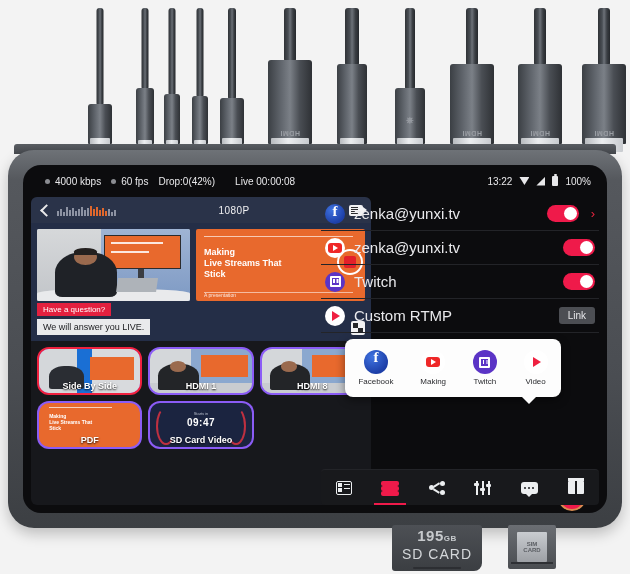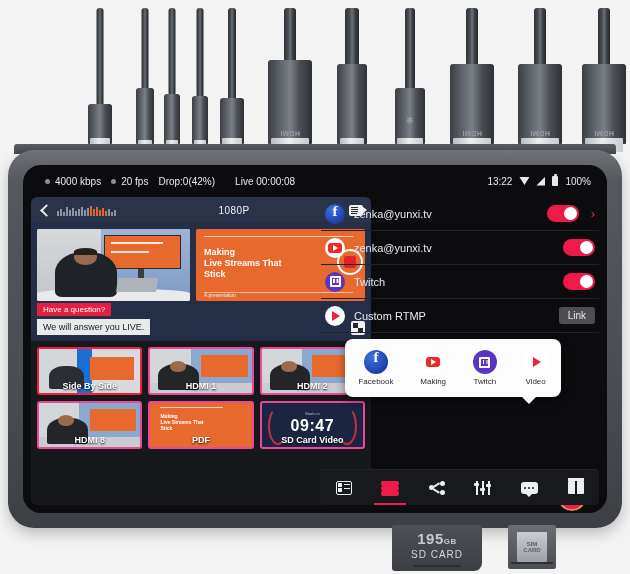--- a/index.html
+++ b/index.html
@@ -128,22 +128,22 @@
   }
   .expand-btn::before, .expand-btn::after {
     content:''; position:absolute; width:5px; height:5px; background:#26272b;
   }
   .expand-btn::before { left:2px; top:2px; }
   .expand-btn::after { right:2px; bottom:2px; }
 
   
   #thumbs { padding:6px; display:grid; grid-template-columns:repeat(3,1fr); gap:6px; }
   .thumb {
-    position:relative; height:48px; border-radius:3px; overflow:hidden; cursor:pointer;
-    background:#ec4899; border:2px solid transparent;
+    position:relative; height:48px; border-radius:12px; overflow:hidden; cursor:pointer;
+    background:#8b5cf6; border:2px solid transparent;
   }
   .thumb.sel { border-color:#f0213f; }
   .thumb .cap {
     position:absolute; left:0; right:0; bottom:2px; text-align:center;
     color:#fff; font-size:9px; font-weight:bold; text-shadow:0 1px 2px rgba(0,0,0,.9);
   }
   .th-sbs { background:linear-gradient(90deg,#d4d7da 0 38%,#1a6fd4 38% 52%,#d8dadd 52% 100%); }
   .th-sbs .box { position:absolute; right:6px; top:8px; width:44%; height:52%; background:#e8692d; }
   .th-sbs .psn { position:absolute; left:10%; bottom:8%; width:34%; height:54%; background:#2a2d33; border-radius:44% 44% 8% 8%; }
   .th-hdmi { background:linear-gradient(90deg,#d4d7da 0 40%,#8ba8cf 40% 100%); }
@@ -154,41 +154,41 @@
   .th-pdf { background:#e8692d; }
   .th-pdf .ln { position:absolute; left:10%; top:10%; width:62%; height:1px; background:rgba(255,255,255,.7); }
   .th-pdf .tx { position:absolute; left:10%; top:22%; color:#fff; font-size:5px; line-height:6px; font-weight:bold; }
   .th-sd { background:#1b2440; }
   .th-sd .ringl, .th-sd .ringr {
     position:absolute; top:4px; width:20px; height:38px; border:2px solid #c03040; border-radius:50%;
   }
   .th-sd .ringl { left:6px; border-right-color:transparent; border-top-color:transparent; }
   .th-sd .ringr { right:6px; border-left-color:transparent; border-top-color:transparent; }
   .th-sd .sin { position:absolute; left:0; right:0; top:8px; text-align:center; color:#b9bfcc; font-size:4px; }
-  .th-sd .cd { position:absolute; left:0; right:0; top:14px; text-align:center; color:#fff; font-size:16px; font-weight:bold; letter-spacing:.5px; }
+  .th-sd .cd { position:absolute; left:0; right:0; top:14px; text-align:center; color:#fff; font-size:10px; font-weight:bold; letter-spacing:.5px; }
 
   
   #rightpane { position:absolute; left:298px; top:32px; width:278px; height:308px; }
   #plat-title { color:#c9cace; font-size:10px; padding:4px 6px 8px 6px; }
   .plat-row {
     display:flex; align-items:center; height:34px; padding:0 4px; gap:9px;
     border-bottom:1px solid #232428; cursor:pointer;
   }
   .plat-ic { width:20px; height:20px; border-radius:50%; flex:0 0 auto; position:relative; }
   .ic-fb { background: radial-gradient(circle at 35% 30%, #3f73e0, #1d3fa8 70%); }
   .ic-fb::after { content:'f'; position:absolute; left:0; right:0; top:-1px; text-align:center; color:#fff; font-size:15px; font-weight:bold; font-family:"Liberation Serif",serif; }
   .ic-yt { background:#fff; display:flex; align-items:center; justify-content:center; }
   .ic-yt i { width:14px; height:10px; background:#ef2828; border-radius:3px; display:flex; align-items:center; justify-content:center; }
   .ic-yt i::after { content:''; border-left:5px solid #fff; border-top:3px solid transparent; border-bottom:3px solid transparent; margin-left:1px; }
   .ic-tw { background:#5b34c6; display:flex; align-items:center; justify-content:center; }
   .ic-tw i { width:11px; height:11px; border:2px solid #fff; border-radius:1px; position:relative; }
   .ic-tw i::after { content:''; position:absolute; left:1.5px; top:1px; width:1.5px; height:4px; background:#fff; box-shadow:3.5px 0 0 #fff; }
   .ic-cu { background:#fff; display:flex; align-items:center; justify-content:center; }
   .ic-cu i { border-left:8px solid #ef2040; border-top:5px solid transparent; border-bottom:5px solid transparent; margin-left:2px; }
-  .plat-name { flex:1; color:#e9e9ec; font-size:11px; }
+  .plat-name { flex:1; color:#e9e9ec; font-size:15px; }
   .toggle {
     width:32px; height:17px; border-radius:9px; background:#ef1a4a; position:relative; flex:0 0 auto; cursor:pointer;
   }
   .toggle .knob { position:absolute; right:2px; top:2px; width:13px; height:13px; background:#fff; border-radius:50%; }
   .chev { color:#e8243f; font-size:13px; margin-left:3px; }
   .linkbtn {
     background:#4c4e53; color:#e6e6e9; font-size:10px; padding:3px 9px; border-radius:3px; cursor:pointer;
   }
 
   
@@ -237,21 +237,21 @@
   .i-gift::after { content:''; position:absolute; left:7px; top:0; width:2px; height:13px; background:#18191c; }
 
   
   #sdcard {
     position:absolute; left:392px; top:525px; width:90px; height:46px;
     background:linear-gradient(180deg,#4d5055,#3b3e42); border-radius:3px 3px 8px 3px;
     display:flex; flex-direction:column; align-items:center; justify-content:center; gap:2px;
   }
   #sdcard .gb { color:#c7cacd; font-size:15px; font-weight:bold; letter-spacing:.5px; }
   #sdcard .gb small { font-size:8px; }
-  #sdcard .lbl2 { color:#d4d7da; font-size:10px; letter-spacing:1px; }
+  #sdcard .lbl2 { color:#d4d7da; font-size:14px; letter-spacing:1px; }
   #sdcard .slot { width:48px; height:2px; background:#2c2e32; margin-top:3px; border-radius:1px; }
   #simtray {
     position:absolute; left:508px; top:525px; width:48px; height:44px;
     background:linear-gradient(180deg,#6b6e73,#4a4d51); border-radius:2px;
     display:flex; flex-direction:column; align-items:center; justify-content:center;
   }
   #simtray .sbody { width:30px; height:30px; background:linear-gradient(180deg,#c9ccd0,#9da0a5); border-radius:1px; display:flex; flex-direction:column; align-items:center; justify-content:center; }
   #simtray .st { color:#5a5d62; font-size:6px; font-weight:bold; }
   #simtray .bar { position:absolute; bottom:5px; width:42px; height:2px; background:#2e3034; }
 </style>
@@ -335,21 +335,21 @@
       <div id="cam-dot"></div>
 
       <div id="statusbar">
         <div class="st-left">
           <span class="st-item">
             <i class="dot-grey"></i>
             <span>4000 kbps</span>
           </span>
           <span class="st-item">
             <i class="dot-grey"></i>
-            <span>20 fps</span>
+            <span>60 fps</span>
           </span>
           <span>Drop:0(42%)</span>
           <span style="margin-left:10px">Live 00:00:08</span>
         </div>
         <div class="st-right">
           <span>13:22</span>
           <i class="ic-wifi"></i>
           <i class="ic-sig"></i>
           <i class="ic-batt"></i>
           <span>100%</span>
@@ -438,29 +438,20 @@
               </div>
               <div class="cap">HDMI 1</div>
             </div>
             <div class="thumb">
               <div class="th-hdmi" style="position:absolute;inset:0">
                 <div class="mon"></div>
                 <div class="dk"></div>
                 <div class="psn"></div>
                 <div class="hd"></div>
               </div>
-              <div class="cap">HDMI 2</div>
-            </div>
-            <div class="thumb">
-              <div class="th-hdmi" style="position:absolute;inset:0">
-                <div class="mon"></div>
-                <div class="dk"></div>
-                <div class="psn"></div>
-                <div class="hd"></div>
-              </div>
               <div class="cap">HDMI 8</div>
             </div>
             <div class="thumb">
               <div class="th-pdf" style="position:absolute;inset:0">
                 <i class="ln"></i>
                 <div class="tx">Making<br>Live Streams That<br>Stick</div>
               </div>
               <div class="cap">PDF</div>
             </div>
             <div class="thumb">

